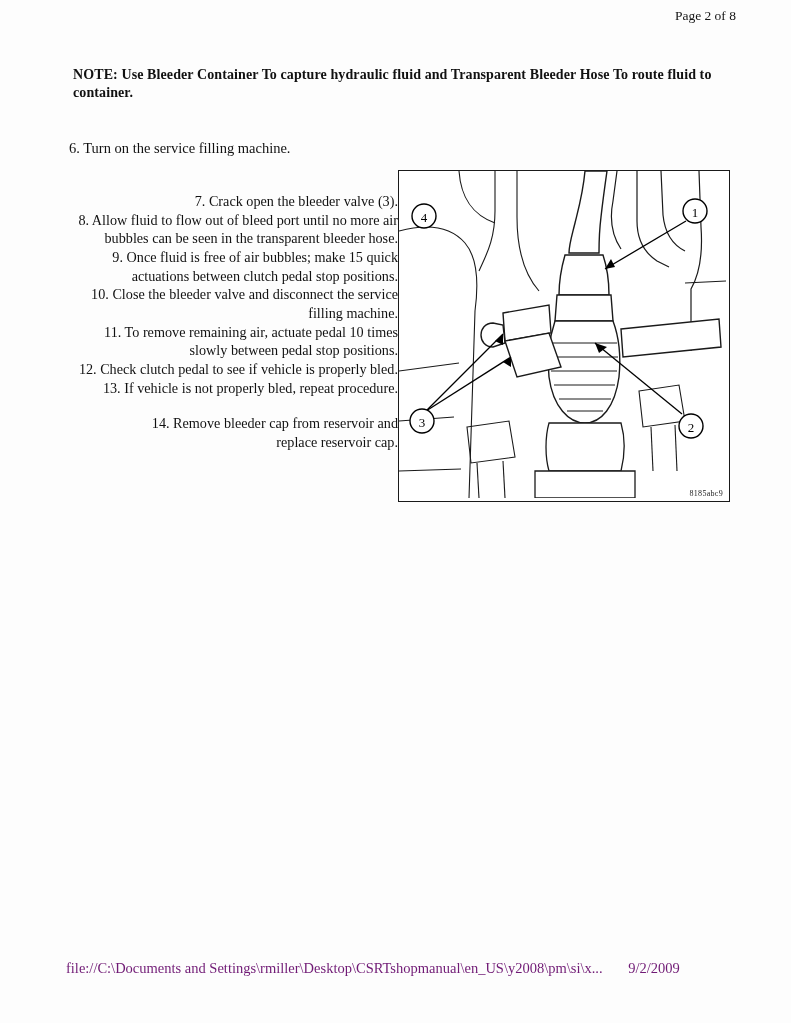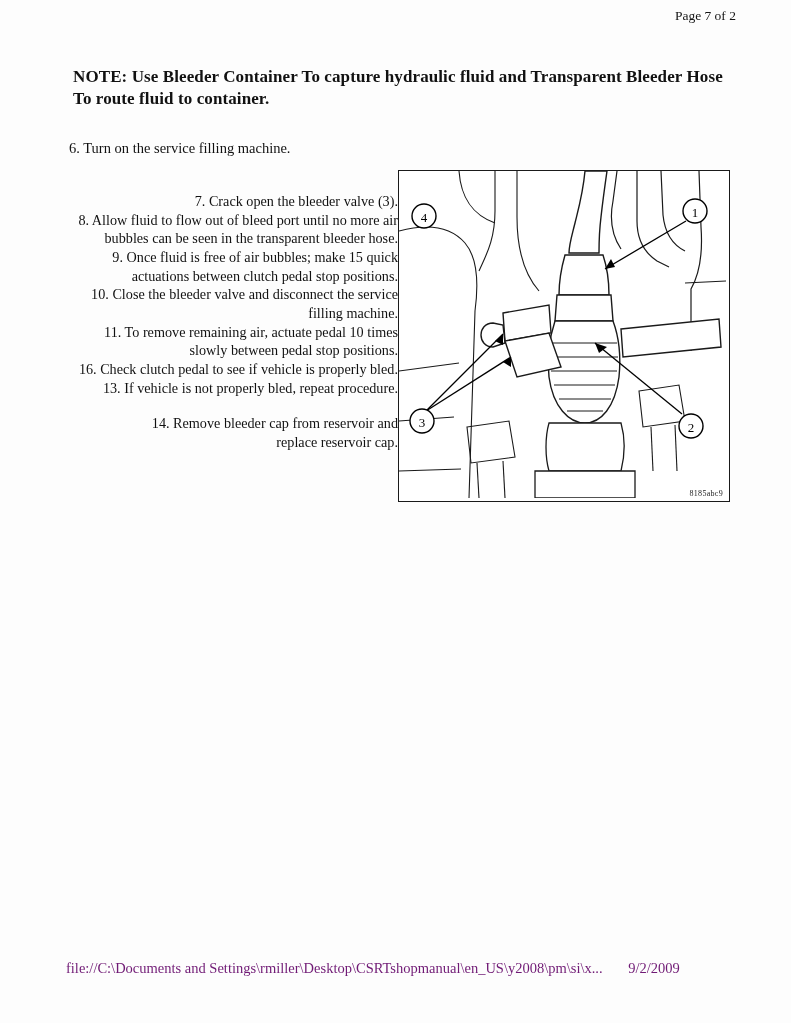--- a/index.html
+++ b/index.html
@@ -30,21 +30,21 @@
     font-family: "Liberation Serif", serif;
     color: #141414;
   }
 
   .note {
     position: absolute;
     top: 66px;
     left: 73px;
     width: 660px;
     font-weight: bold;
-    font-size: 17px;
+    font-size: 14px;
     line-height: 1.32;
     letter-spacing: 0.1px;
   }
 
   .step6 {
     position: absolute;
     top: 140px;
     left: 69px;
     font-size: 14.5px;
   }
@@ -112,33 +112,33 @@
     text-anchor: middle;
     dominant-baseline: central;
     fill: #000;
   }
 </style>
 </head>
 <body>
 
 <div class="page">
 
-  <div class="page-number">Page 7 of 2</div>
+  <div class="page-number">Page 2 of 8</div>
 
   <div class="note">NOTE: Use Bleeder Container To capture hydraulic fluid and Transparent Bleeder Hose To route fluid to container.</div>
 
   <div class="step6">6. Turn on the service filling machine.</div>
 
   <div class="steps-left">
     <p>7. Crack open the bleeder valve (3).</p>
     <p>8. Allow fluid to flow out of bleed port until no more air bubbles can be seen in the transparent bleeder hose.</p>
     <p>9. Once fluid is free of air bubbles; make 15 quick actuations between clutch pedal stop positions.</p>
     <p>10. Close the bleeder valve and disconnect the service filling machine.</p>
     <p>11. To remove remaining air, actuate pedal 10 times slowly between pedal stop positions.</p>
-    <p>16. Check clutch pedal to see if vehicle is properly bled.</p>
+    <p>12. Check clutch pedal to see if vehicle is properly bled.</p>
     <p>13. If vehicle is not properly bled, repeat procedure.</p>
     <p class="gap">14. Remove bleeder cap from reservoir and replace reservoir cap.</p>
   </div>
 
   <div class="figure">
     <svg width="327" height="327" viewBox="0 0 327 327" xmlns="http://www.w3.org/2000/svg">
       <rect x="0" y="0" width="327" height="327" fill="#ffffff"></rect>
 
       <g stroke="#1a1a1a" fill="none" stroke-width="1.1">
         <path d="M0 60 C 30 52, 52 56, 66 72 C 78 86, 80 110, 76 140 L 70 327"></path>

